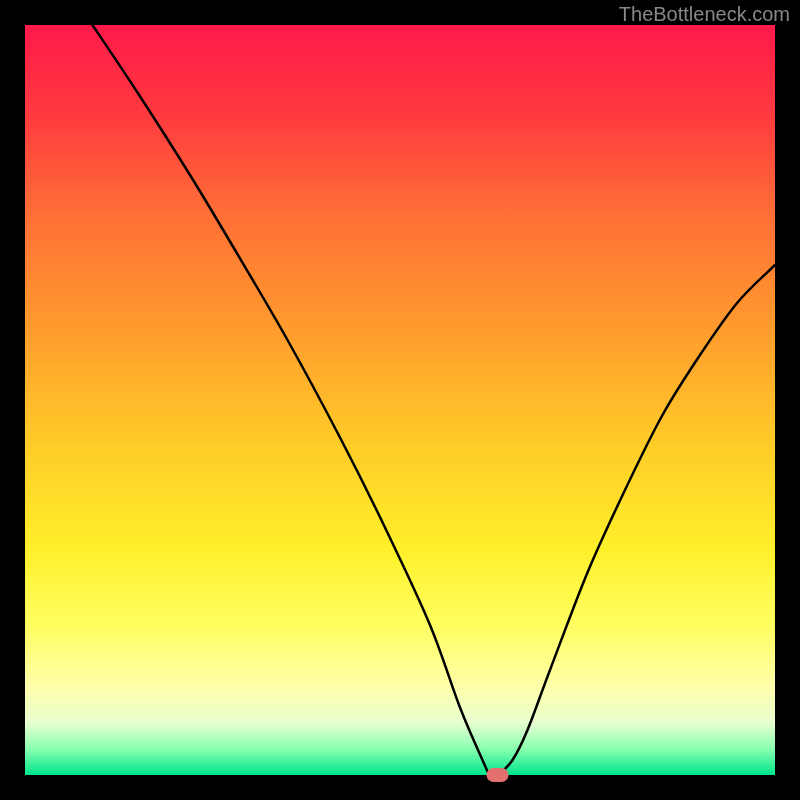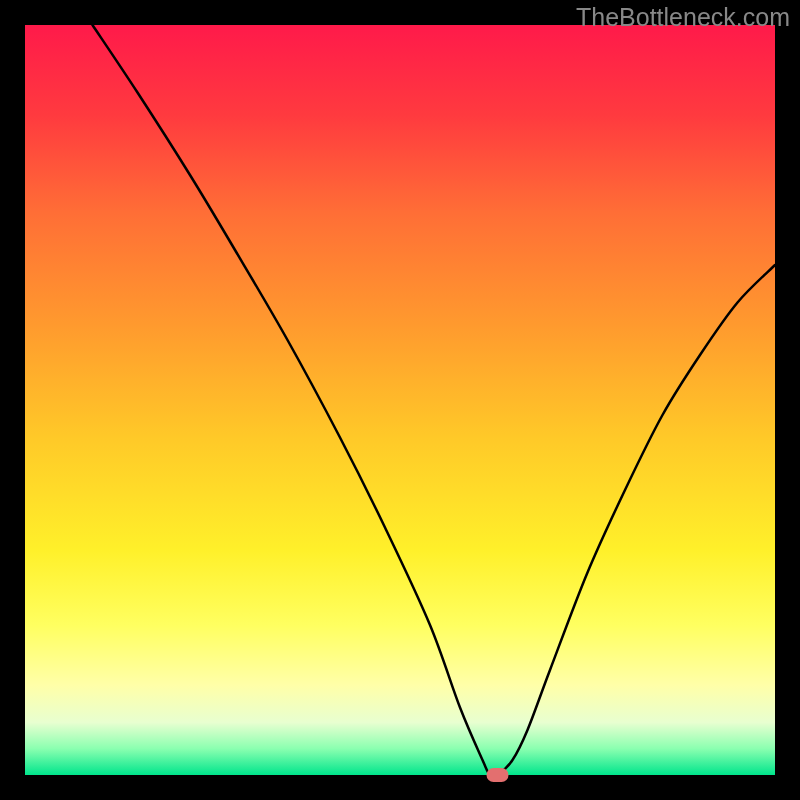--- a/index.html
+++ b/index.html
@@ -14,21 +14,21 @@
     width: 800px;
     height: 800px;
     position: relative;
   }
   .watermark {
     position: absolute;
     top: 3px;
     right: 10px;
     color: #888;
     font-family: Arial, sans-serif;
-    font-size: 25px;
+    font-size: 20px;
     z-index: 10;
   }
   svg {
     display: block;
   }
 </style>
 </head>
 <body>
 
 <div class="container">

